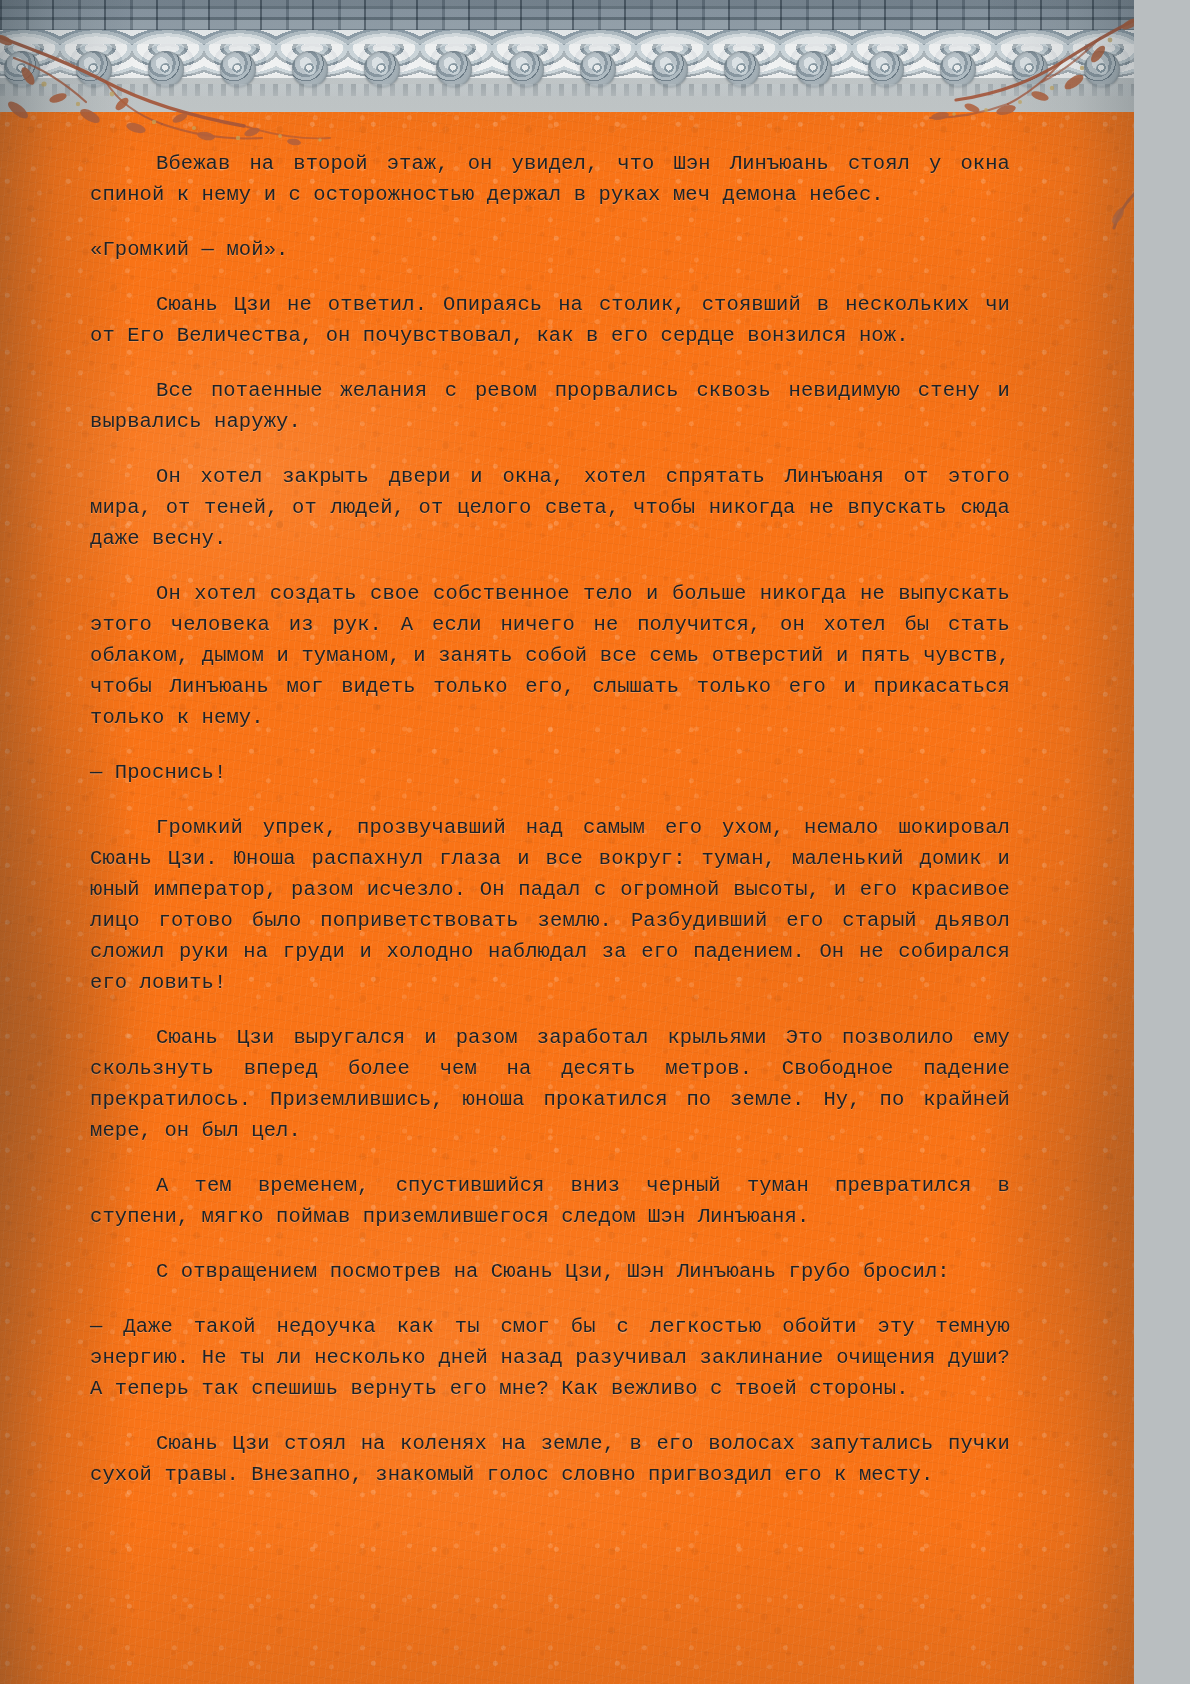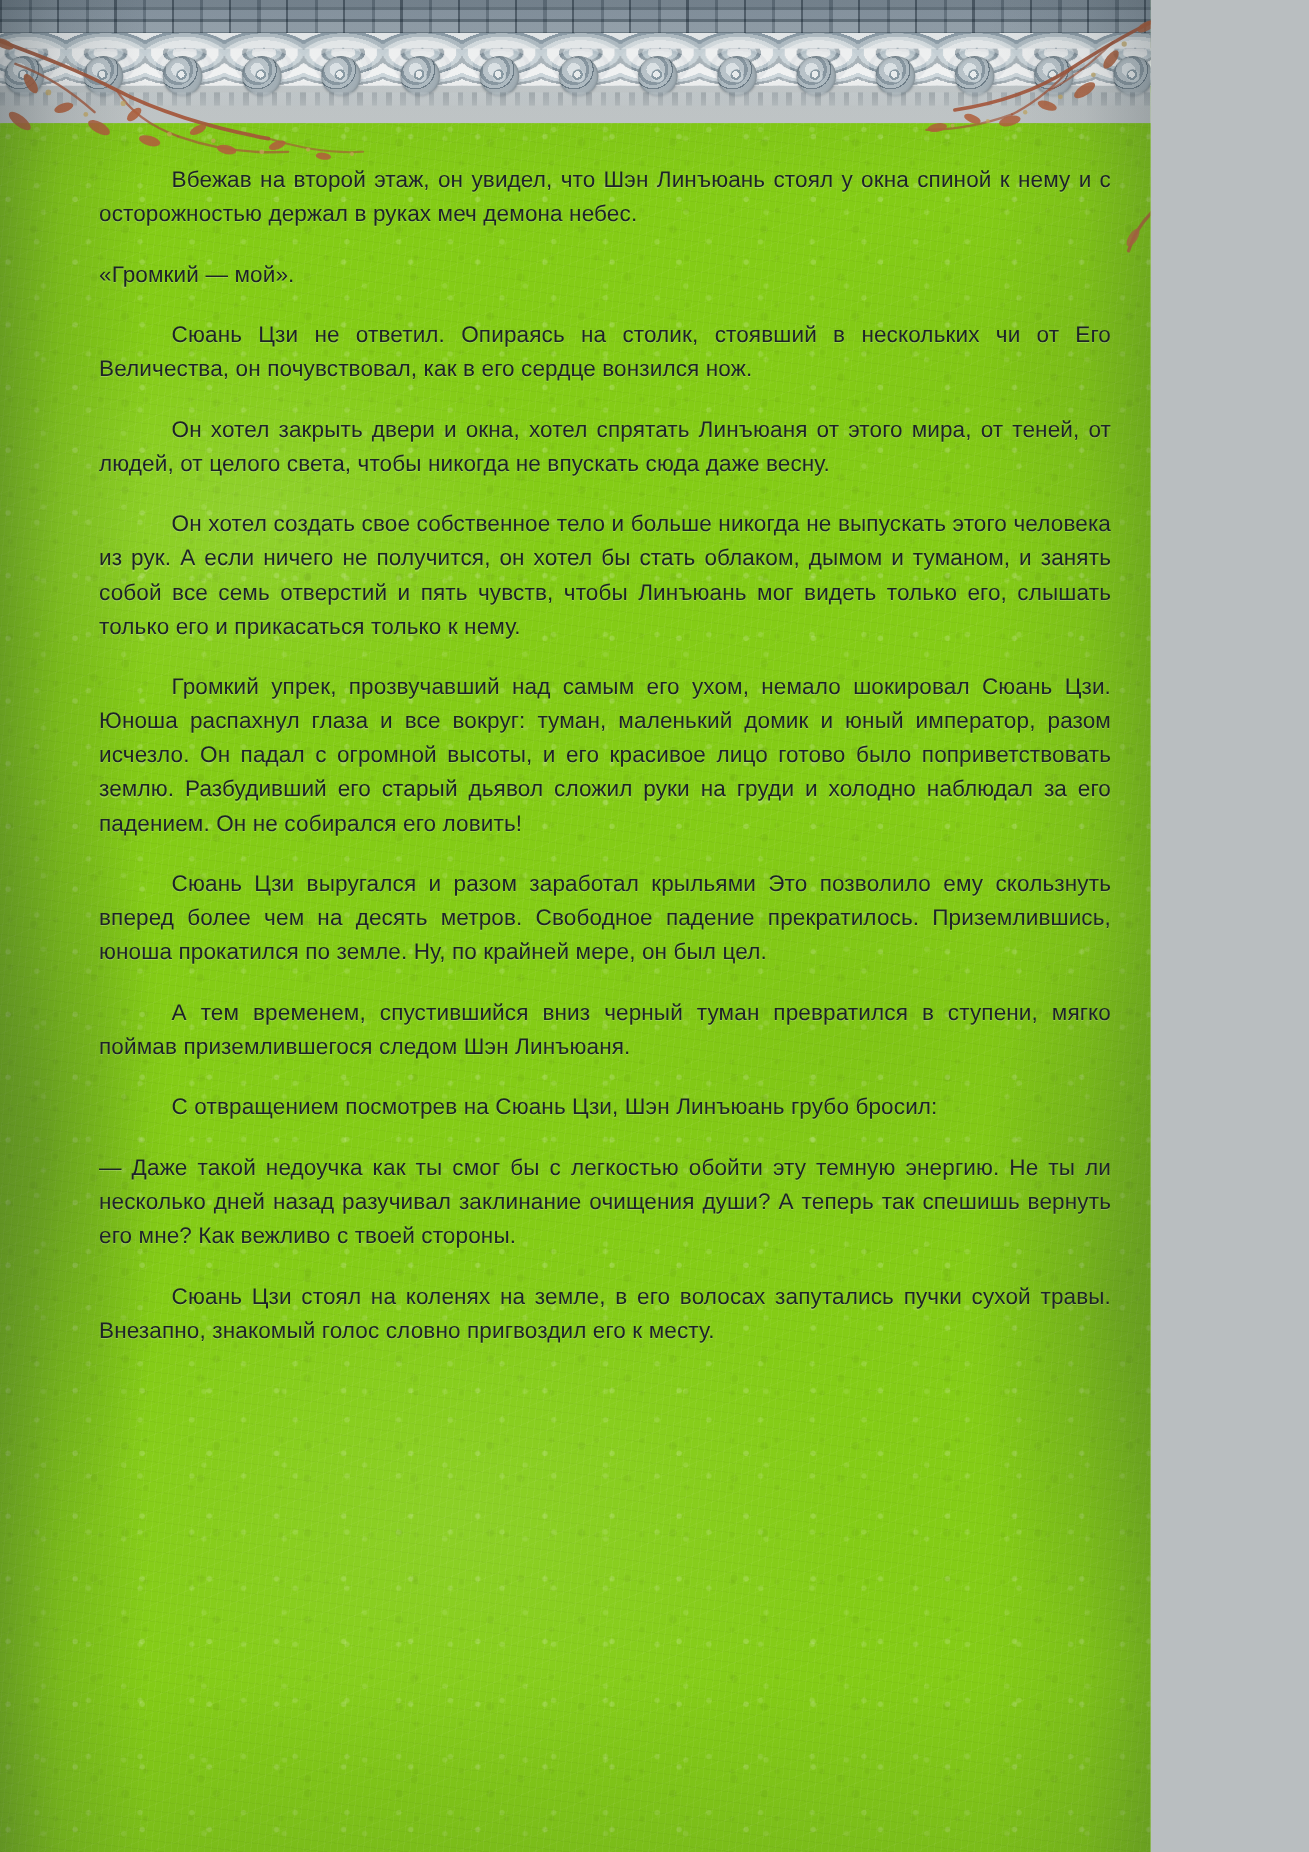--- a/index.html
+++ b/index.html
@@ -4,25 +4,25 @@
 <title>Novel Page</title>
 <style>
   html, body {
     margin: 0;
     padding: 0;
     background: #b9bec0;
   }
 
   .page {
     position: relative;
-    width: 1046px;
+    width: 1134px;
     height: 1684px;
     overflow: hidden;
-    background-color: #84cc16;
-    font-family: Liberation Sans, sans-serif;
+    background-color: #f97316;
+    font-family: Liberation Mono, monospace;
   }
 
   
   .tex-a, .tex-b, .tex-c, .vignette, .smudge-l, .smudge-r {
     position: absolute;
     inset: 0;
     pointer-events: none;
   }
   .tex-a {
     background-image:
@@ -290,22 +290,24 @@
   </div>
 
   <div class="vignette"></div>
   <div class="smudge-l"></div>
   <div class="smudge-r"></div>
 
   <div class="content">
     <p class="para">Вбежав на второй этаж, он увидел, что Шэн Линъюань стоял у окна спиной к нему и с осторожностью держал в руках меч демона небес.</p>
     <p class="para noindent">«Громкий — мой».</p>
     <p class="para">Сюань Цзи не ответил. Опираясь на столик, стоявший в нескольких чи от Его Величества, он почувствовал, как в его сердце вонзился нож.</p>
+    <p class="para">Все потаенные желания с ревом прорвались сквозь невидимую стену и вырвались наружу.</p>
     <p class="para">Он хотел закрыть двери и окна, хотел спрятать Линъюаня от этого мира, от теней, от людей, от целого света, чтобы никогда не впускать сюда даже весну.</p>
     <p class="para">Он хотел создать свое собственное тело и больше никогда не выпускать этого человека из рук. А если ничего не получится, он хотел бы стать облаком, дымом и туманом, и занять собой все семь отверстий и пять чувств, чтобы Линъюань мог видеть только его, слышать только его и прикасаться только к нему.</p>
+    <p class="para noindent">— Проснись!</p>
     <p class="para">Громкий упрек, прозвучавший над самым его ухом, немало шокировал Сюань Цзи. Юноша распахнул глаза и все вокруг: туман, маленький домик и юный император, разом исчезло. Он падал с огромной высоты, и его красивое лицо готово было поприветствовать землю. Разбудивший его старый дьявол сложил руки на груди и холодно наблюдал за его падением. Он не собирался его ловить!</p>
     <p class="para">Сюань Цзи выругался и разом заработал крыльями Это позволило ему скользнуть вперед более чем на десять метров. Свободное падение прекратилось. Приземлившись, юноша прокатился по земле. Ну, по крайней мере, он был цел.</p>
     <p class="para">А тем временем, спустившийся вниз черный туман превратился в ступени, мягко поймав приземлившегося следом Шэн Линъюаня.</p>
     <p class="para">С отвращением посмотрев на Сюань Цзи, Шэн Линъюань грубо бросил:</p>
     <p class="para noindent">— Даже такой недоучка как ты смог бы с легкостью обойти эту темную энергию. Не ты ли несколько дней назад разучивал заклинание очищения души? А теперь так спешишь вернуть его мне? Как вежливо с твоей стороны.</p>
     <p class="para">Сюань Цзи стоял на коленях на земле, в его волосах запутались пучки сухой травы. Внезапно, знакомый голос словно пригвоздил его к месту.</p>
   </div>
 
 </div>
 

